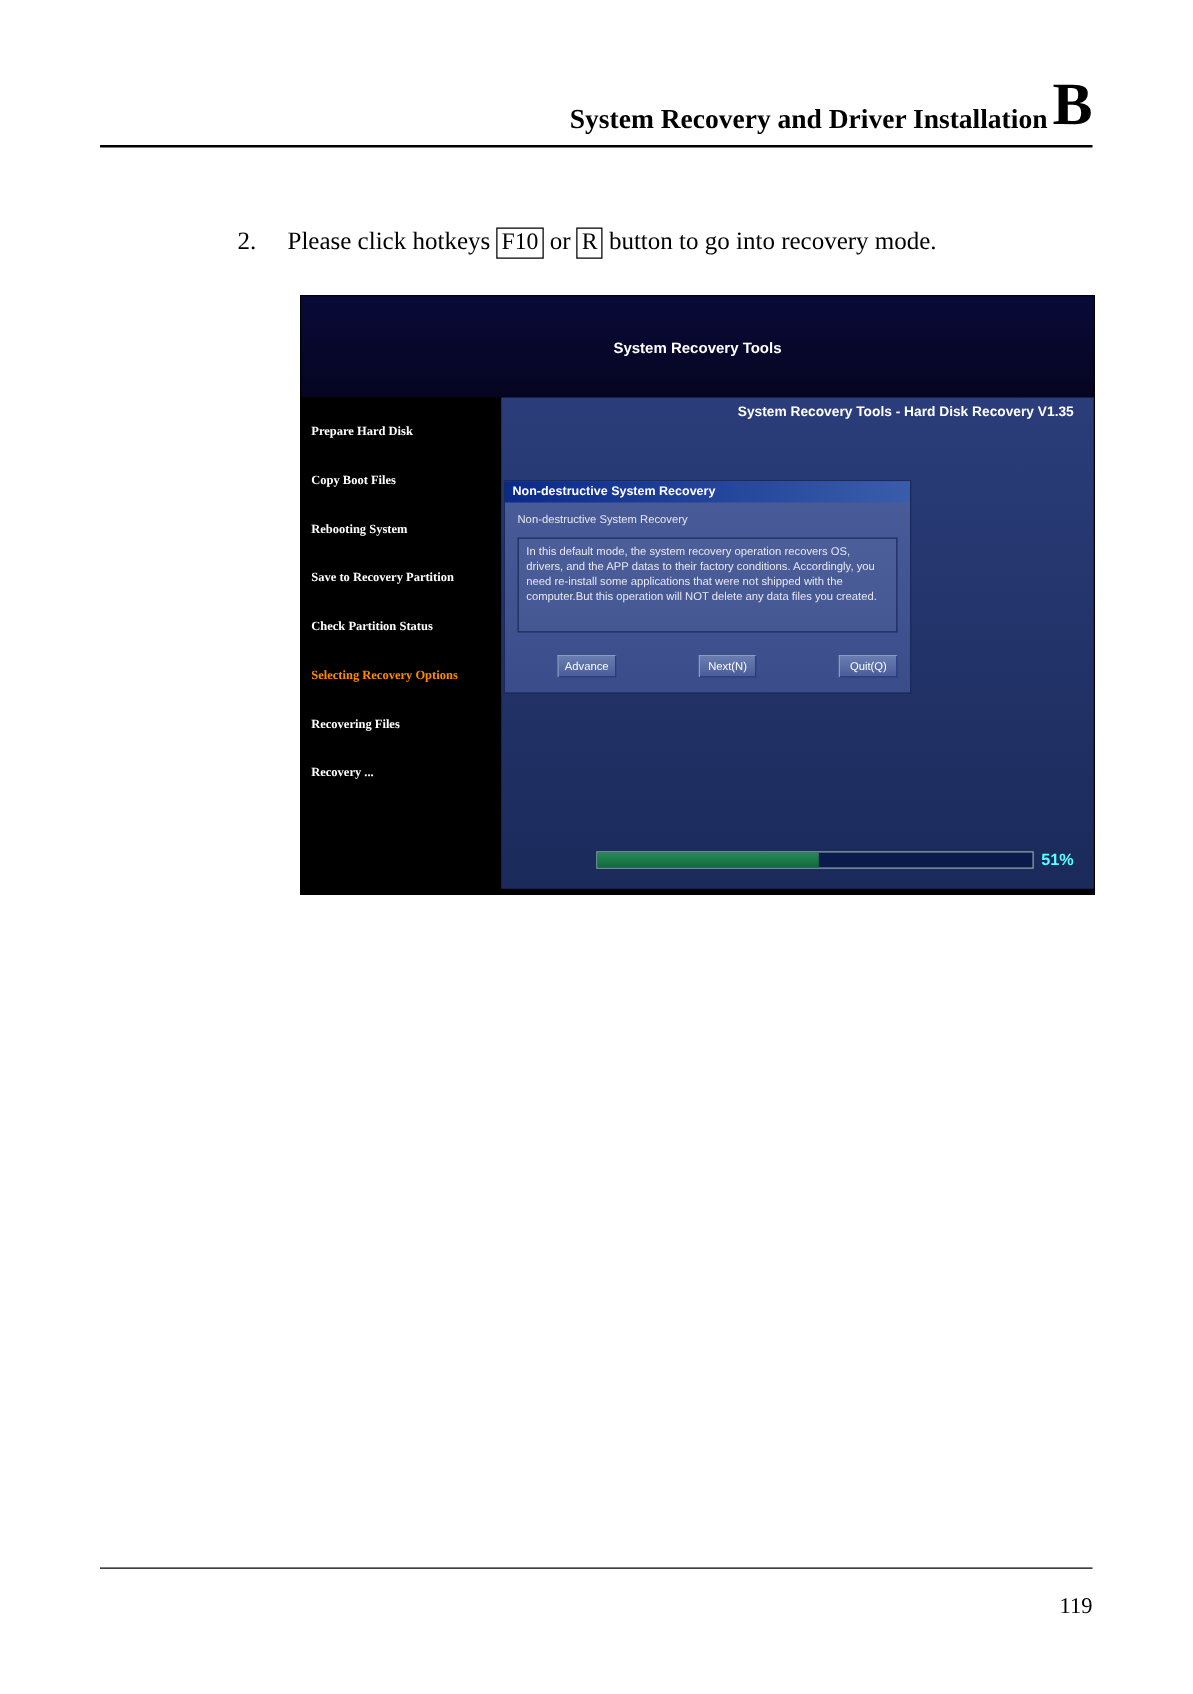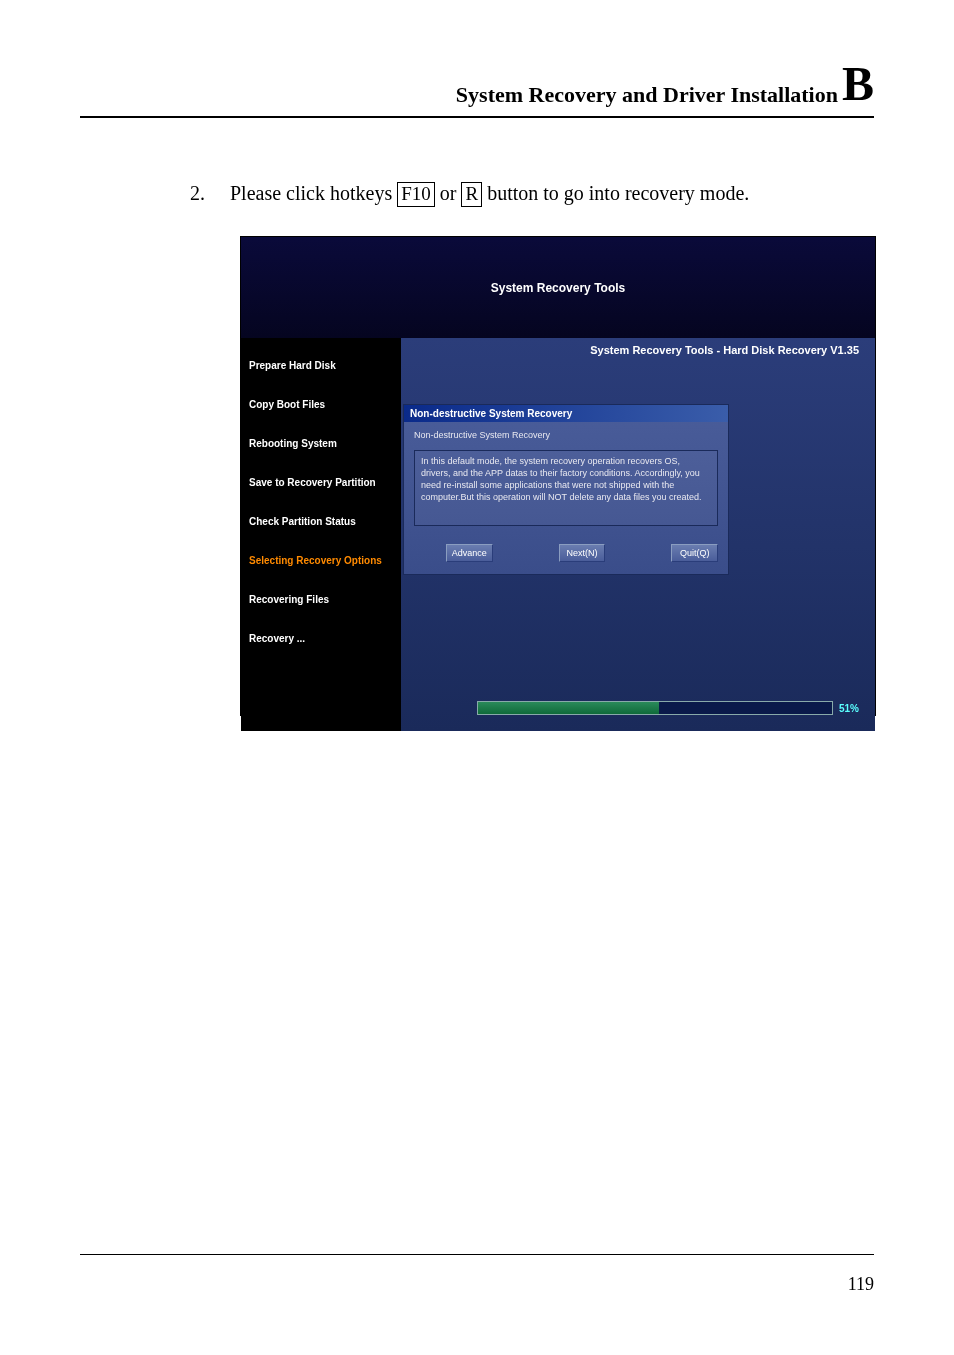--- a/index.html
+++ b/index.html
@@ -55,21 +55,21 @@
     width: 636px;
     height: 480px;
     margin-left: 160px;
     border: 1px solid #000;
     background: #000;
     font-family: Arial, sans-serif;
     position: relative;
     color: #fff;
   }
   .ss-header {
-    height: 101px;
+    height: 81px;
     background: linear-gradient(to bottom, #0a0a3a 0%, #050520 100%);
     display: flex;
     align-items: center;
     justify-content: center;
     font-size: 12px;
     font-weight: bold;
   }
   .ss-body {
     display: flex;
     height: calc(100% - 85px);
@@ -77,20 +77,21 @@
   .sidebar {
     width: 160px;
     background: #000;
     padding: 8px 0;
   }
   .sidebar-item {
     font-size: 10px;
     font-weight: bold;
     color: #fff;
     padding: 14px 8px;
+    font-family: Liberation Serif, serif;
   }
   .sidebar-item.active { color: #ff8a00; }
   .main-area {
     flex: 1;
     background: linear-gradient(to bottom, #2b3d7a 0%, #1a2a5a 100%);
     position: relative;
     padding: 6px 10px;
   }
   .main-title {
     font-size: 11px;
@@ -169,21 +170,21 @@
     border: 1px solid #8aa;
     background: #0a1a4a;
     position: relative;
   }
   .progress-fill {
     height: 100%;
     background: linear-gradient(to bottom, #2a8a5a, #0f6a3a);
     width: 51%;
   }
   .progress-label {
-    font-size: 10px;
+    font-size: 13px;
     font-weight: bold;
     color: #5affff;
   }
   .footer-hr {
     position: absolute;
     left: 80px; right: 80px;
     bottom: 100px;
     border: none;
     border-top: 1px solid #000;
   }

